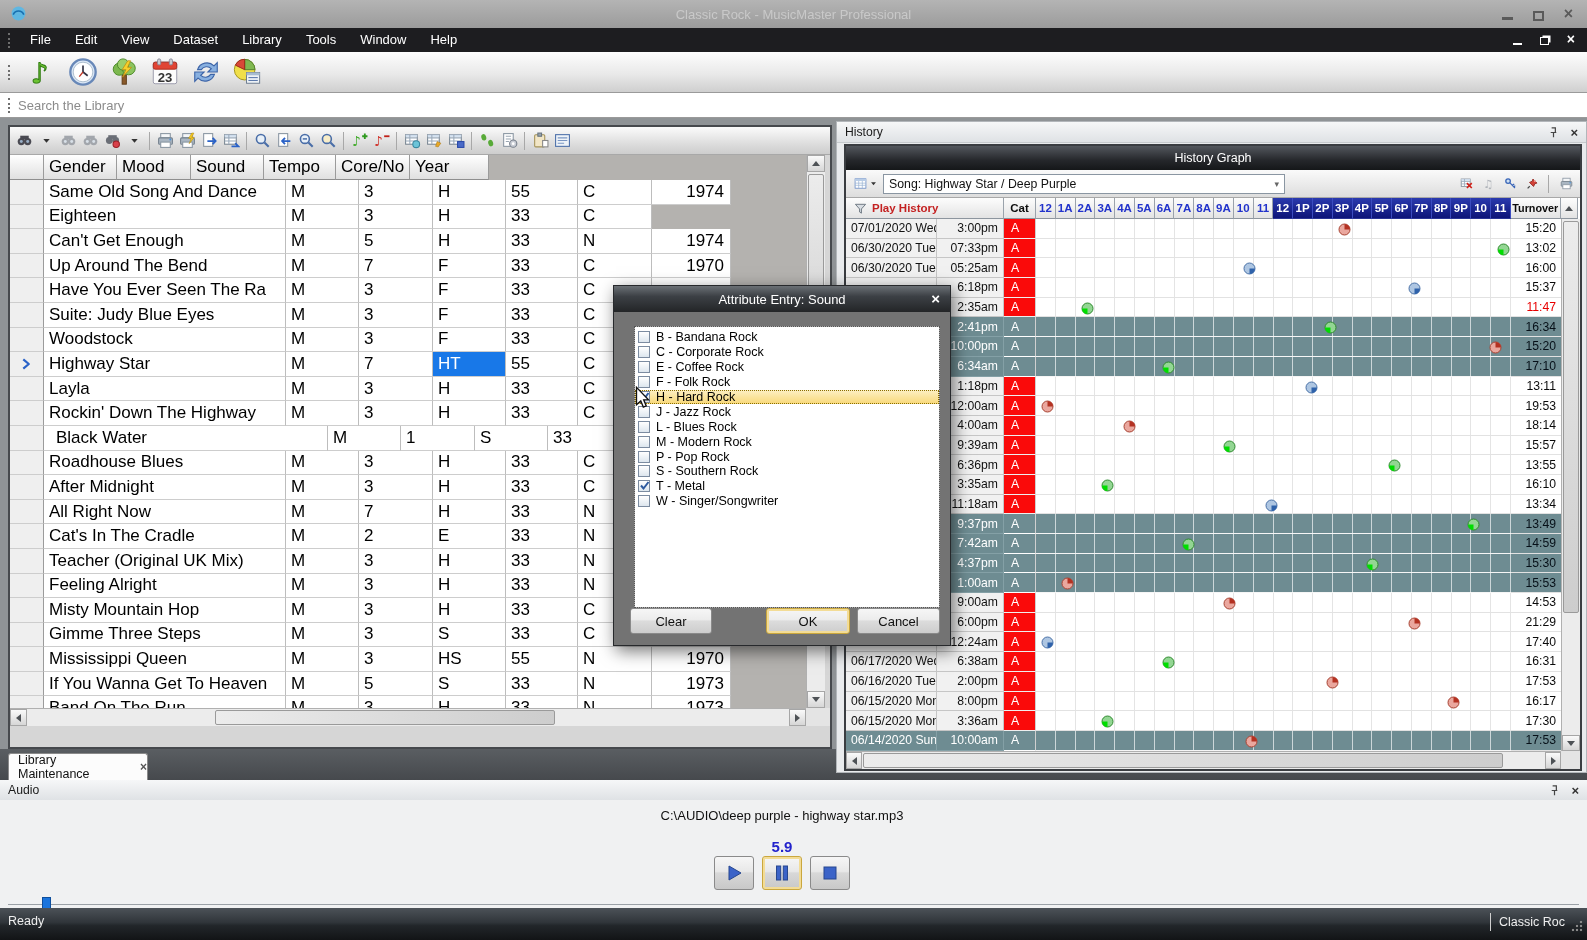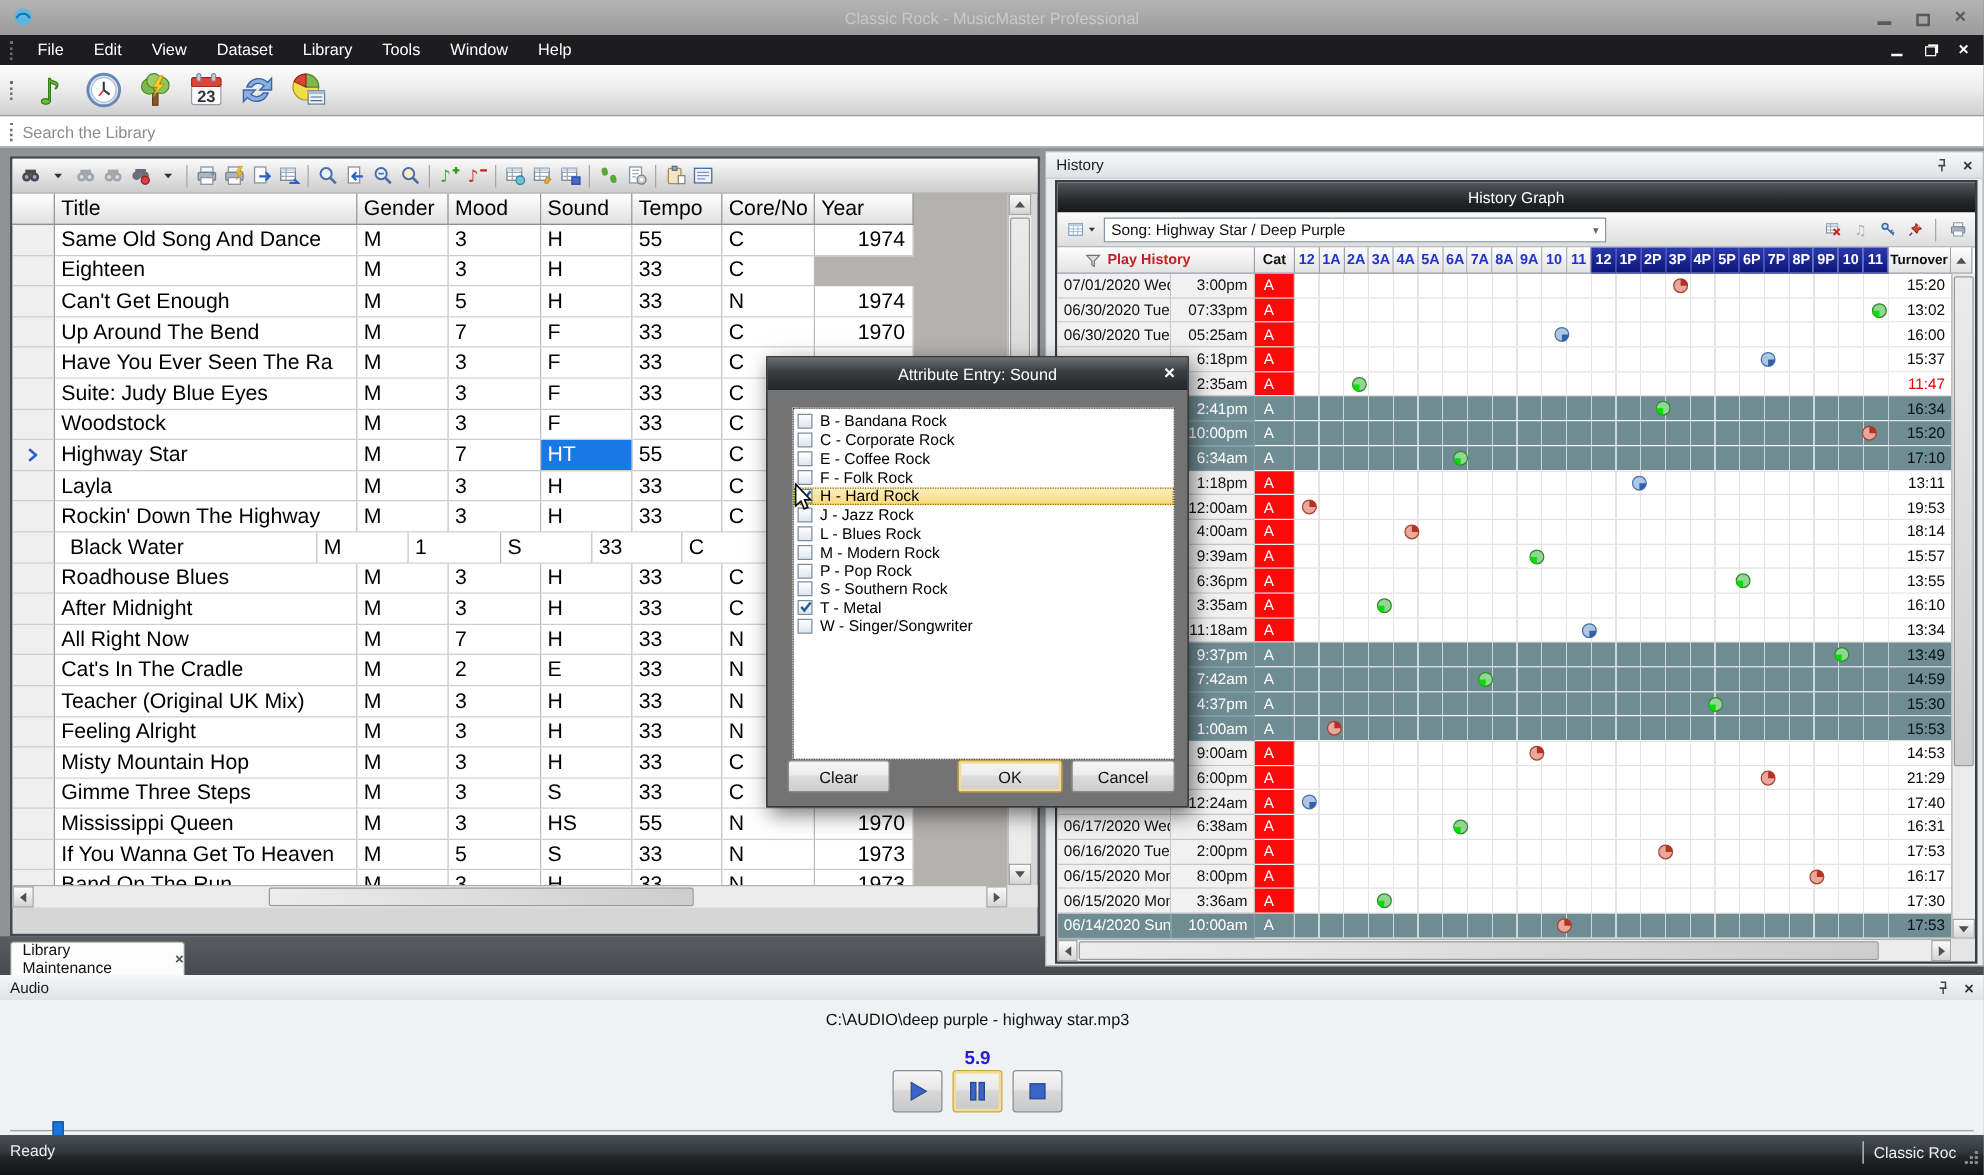--- a/index.html
+++ b/index.html
@@ -68,21 +68,21 @@
   .pclose{margin-left:9px;color:#333;font-size:13px;font-weight:bold;line-height:13px}
   #graphwin{position:absolute;left:7px;top:22px;width:738px;height:627px;background:#fff;border:2px solid #3a3d41}
   #gtitle{height:24px;background:linear-gradient(#53575d,#25272b 60%,#151719);color:#fff;font-size:12.5px;display:flex;align-items:center;justify-content:center}
   #gtoolbar{height:28px;background:linear-gradient(#fafafa,#dddddd);border-bottom:1px solid #a8a8a8;display:flex;align-items:center;padding:0 6px}
   #gtoolbar .pico{margin-left:6px}
   #gcombo{width:402px;height:20px;background:#fff;border:1px solid #8a96a2;margin-left:5px;display:flex;align-items:center;padding:0 5px;font-size:12.3px;color:#111}
   #gcombo .cbsp{flex:1}
   #gsp{flex:1}
   #ghead{display:flex;height:21px}
   .ghc{height:21px;background:linear-gradient(#fdfdfd,#e3e3e3);border-right:1px solid #9aa2ab;border-bottom:1px solid #8d959e;font-size:11.5px;font-weight:bold;color:#0d0d0d;display:flex;align-items:center;justify-content:center;overflow:hidden}
-  .ghc.ph{justify-content:flex-start;padding-left:22px;gap:5px;color:#c42222}
+  .ghc.ph{justify-content:flex-start;padding-left:8px;gap:5px;color:#c42222}
   .ghc.am{color:#2233cc}
   .ghc.pm{background:linear-gradient(#2a3aae,#0d1478);color:#fff;border-right-color:#3b4cc0;border-bottom-color:#2a3494}
   #grows{height:532px;overflow:hidden;background:#fff}
   .grow{display:flex;height:19.7px}
   .hdate{width:91px;background:#f1f1f1;border-right:1px solid #c6c6c6;border-bottom:1px solid #c6c6c6;font-size:12.2px;color:#111;display:flex;align-items:center;padding-left:5px;white-space:nowrap;overflow:hidden}
   .htime{width:67px;background:#f1f1f1;border-right:1px solid #c6c6c6;border-bottom:1px solid #c6c6c6;font-size:12.2px;color:#111;display:flex;align-items:center;justify-content:flex-end;padding-right:5px}
   .hcat{width:32px;background:#fa0a0a;border-right:1px solid #d0d0d0;border-bottom:1px solid #efefef;color:#fff;font-size:12.3px;display:flex;align-items:center;padding-left:7px}
   .hhours{width:475px;position:relative;border-bottom:1px solid #e2e2e2;background-image:repeating-linear-gradient(90deg,transparent 0px,transparent 18.792px,#e4e4e4 18.792px,#e4e4e4 19.792px)}
   .hturn{width:50px;background:#fff;border-bottom:1px solid #e2e2e2;font-size:12.2px;color:#0a0a0a;display:flex;align-items:center;justify-content:flex-end;padding-right:5px}
   .hturn.alert{color:#e80000;font-weight:normal}
@@ -390,21 +390,20 @@
       </div>
       <div class="sbtnic">
         <svg viewBox="0 0 16 16">
           <rect x="1.5" y="2.5" width="13" height="11" fill="#eef3f8" stroke="#4a6ea8"></rect>
           <path d="M3.5 5.5h9M3.5 8h9M3.5 10.5h6" stroke="#7a96c2"></path>
         </svg>
       </div>
     </div>
   <div id="libhead">
       <div class="lhc" style="width: 34px;"></div>
-      <div class="lhc" style="width: 242px;">Title</div>
       <div class="lhc" style="width: 73px;">Gender</div>
       <div class="lhc" style="width: 74px;">Mood</div>
       <div class="lhc" style="width: 73px;">Sound</div>
       <div class="lhc" style="width: 72px;">Tempo</div>
       <div class="lhc" style="width: 74px;">Core/No</div>
       <div class="lhc" style="width: 79px;">Year</div>
     </div>
   <div id="librows">
       <div class="lrow">
         <div class="lcell lsel" style="width: 34px;"></div>
@@ -505,21 +504,21 @@
         <div class="lcell" style="width: 242px;">Rockin' Down The Highway</div>
         <div class="lcell" style="width: 73px;">M</div>
         <div class="lcell" style="width: 74px;">3</div>
         <div class="lcell" style="width: 73px;">H</div>
         <div class="lcell" style="width: 72px;">33</div>
         <div class="lcell" style="width: 74px;">C</div>
         <div class="lcell num" style="width: 79px;"></div>
       </div>
       <div class="lrow">
         <div class="lcell lsel" style="width: 34px;"></div>
-        <div class="lcell" style="width: 210px; padding-left: 12px;">Black Water</div>
+        <div class="lcell" style="width: 284px; padding-left: 12px;">Black Water</div>
         <div class="lcell" style="width: 73px;">M</div>
         <div class="lcell" style="width: 74px;">1</div>
         <div class="lcell" style="width: 73px;">S</div>
         <div class="lcell" style="width: 72px;">33</div>
         <div class="lcell" style="width: 74px;">C</div>
         <div class="lcell num" style="width: 79px;"></div>
       </div>
       <div class="lrow">
         <div class="lcell lsel" style="width: 34px;"></div>
         <div class="lcell" style="width: 242px;">Roadhouse Blues</div>

